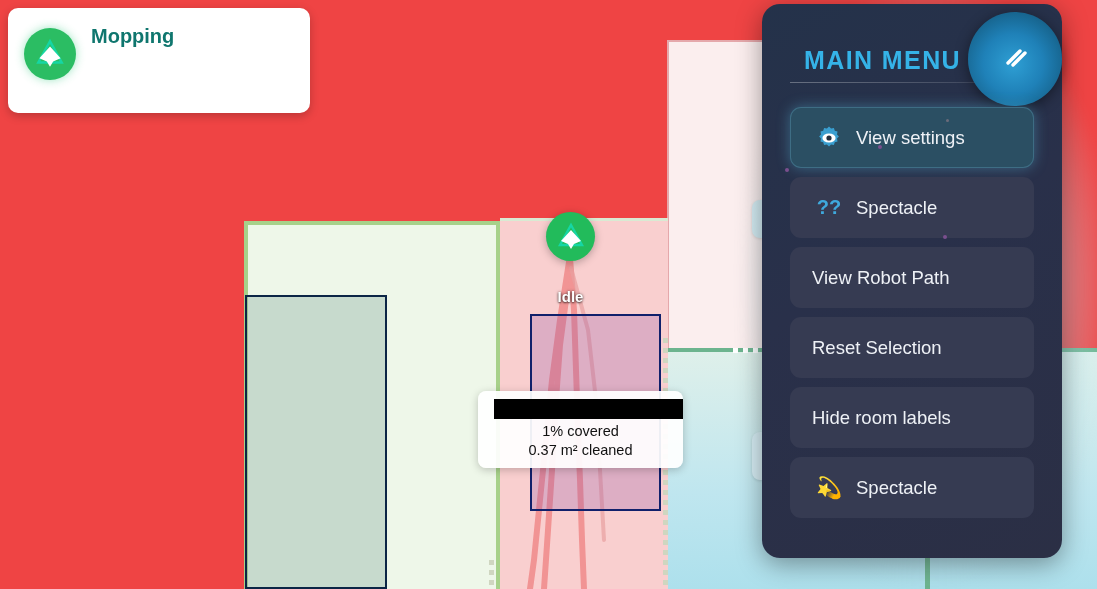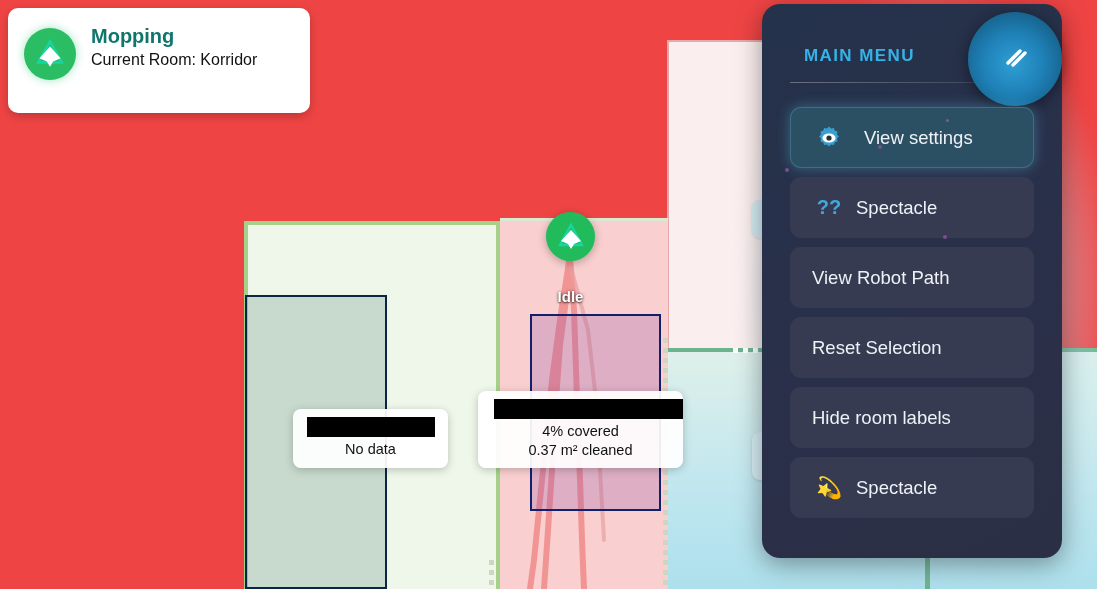--- a/index.html
+++ b/index.html
@@ -163,21 +163,21 @@
   }
   #main-menu-panel{
     position:absolute;left:762px;top:4px;width:300px;height:554px;
     background:linear-gradient(150deg,#24324a 0%,#29304a 45%,#2b2f45 100%);
     border-radius:18px;
     box-shadow:0 6px 26px rgba(0,0,0,.38);
     overflow:visible;
   }
   #menu-title{
     position:absolute;left:42px;top:42px;
-    color:#35b3e8;font-size:17px;font-weight:bold;letter-spacing:1.4px;
+    color:#35b3e8;font-size:25px;font-weight:bold;letter-spacing:1.4px;
   }
   #menu-divider{
     position:absolute;left:28px;top:78px;width:244px;height:1px;
     background:linear-gradient(90deg,rgba(255,255,255,.30),rgba(255,255,255,.06));
   }
   #menu-fab{
     position:absolute;left:206px;top:8px;width:94px;height:94px;
     border-radius:50%;
     background:radial-gradient(circle at 48% 55%, #2e9fd4 0%, #1f81b8 42%, #17658f 72%, #12506f 100%);
     box-shadow:0 3px 14px rgba(0,0,0,.45);
@@ -189,21 +189,20 @@
     height:61px;margin-bottom:9px;
     border-radius:11px;
     background:#363b52;
     display:flex;align-items:center;
     padding-left:22px;box-sizing:border-box;
     color:#eef1f6;font-size:18.5px;
   }
   .menu-item.active{
     background:#2b4f63;
     box-shadow:0 0 14px rgba(90,190,225,.40),inset 0 0 0 1px rgba(120,200,230,.25);
-    gap:8px;
   }
   .menu-item .mi-icon{
     width:34px;margin-right:10px;
     display:flex;align-items:center;justify-content:center;
     flex:0 0 auto;
   }
   .menu-item .mi-icon.glyph{
     color:#3fa9dd;font-size:20px;font-weight:bold;
   }
   .menu-item .mi-icon.spark{font-size:21px;}
@@ -250,42 +249,37 @@
     <div class="map-chip" id="map-chip-2"></div>
 
     <div id="robot-marker">
       <svg width="34" height="34" viewBox="0 0 34 34">
         <path d="M17 5 L28 25 L6 25 Z" fill="none" stroke="#16d6a4" stroke-width="2.4"></path>
         <path d="M17 10 L27 21 L20 24 L17 29 L14 24 L7 21 Z" fill="#ffffff"></path>
       </svg>
     </div>
     <div id="robot-status-label">Idle</div>
 
-    <div class="tooltip" id="tooltip-left">
-      <span class="redacted"></span>
-      <div class="tip-line">No data</div>
-    </div>
 
     <div class="tooltip" id="tooltip-center">
       <span class="redacted"></span>
-      <div class="tip-line">4% covered</div>
+      <div class="tip-line">1% covered</div>
       <div class="tip-line">0.37 m² cleaned</div>
     </div>
   </div>
 
   <div id="status-card">
     <div id="status-icon">
       <svg width="36" height="36" viewBox="0 0 34 34">
         <path d="M17 5 L28 25 L6 25 Z" fill="none" stroke="#16d6a4" stroke-width="2.4"></path>
         <path d="M17 10 L27 21 L20 24 L17 29 L14 24 L7 21 Z" fill="#ffffff"></path>
       </svg>
     </div>
     <div id="status-text">
       <div id="status-title">Mopping</div>
-      <div class="status-line">Current Room: Korridor</div>
     </div>
   </div>
 
   <div id="menu-glow"></div>
 
   <div id="main-menu-panel">
 
     <div id="menu-title">MAIN MENU</div>
     <div id="menu-divider"></div>
 

